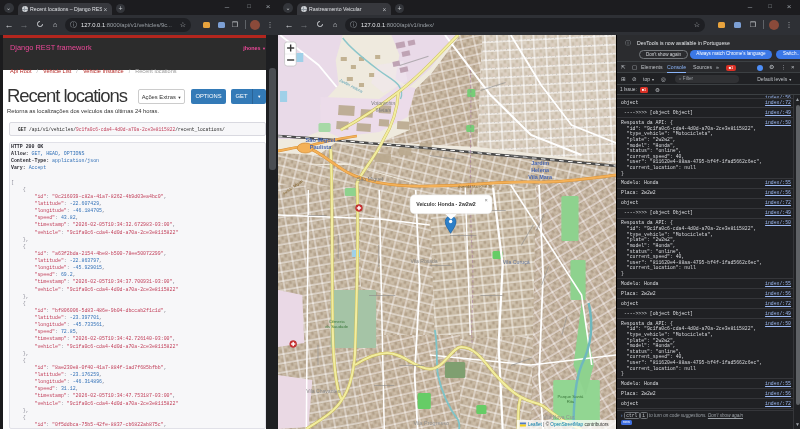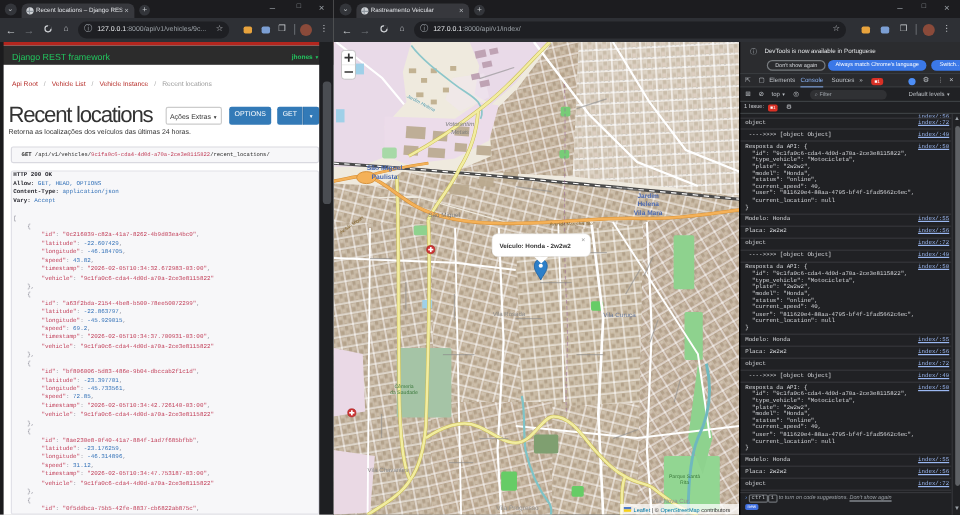--- a/index.html
+++ b/index.html
@@ -15,21 +15,21 @@
 .circbtn { position:absolute; border-radius:50%; background:#33353a; color:#c6c9cd; text-align:center; }
 .navicon { position:absolute; top:3px; color:#cfd2d6; font-size:9px; line-height:14px; width:14px; text-align:center; }
 .pill { position:absolute; top:2.5px; height:14px; background:#1e1f23; border-radius:7px; color:#9aa0a6; font-size:5.8px; line-height:14px; }
 .winctl { position:absolute; top:0; height:13px; color:#9aa0a6; font-size:8px; line-height:13px; text-align:center; width:18px; }
 .extsq { position:absolute; top:6.5px; width:7px; height:6.5px; border-radius:1.5px; }
 .reload { position:absolute; top:6px; width:5.5px; height:5.5px; border:1.1px solid #cfd2d6; border-radius:50%; }
 .reload:after { content:""; position:absolute; right:-1.5px; top:-1.5px; width:3px; height:3px; background:#2e3035; }
 
 #drf { position:absolute; top:35px; left:0; width:278px; height:394px; background:#ffffff; }
 #redline { position:absolute; top:0; left:0; right:0; height:3px; background:#b3261e; }
-#drfnav { position:absolute; top:3px; left:0; right:0; height:16px; background:#2c2c2c; color:#22c55e; }
+#drfnav { position:absolute; top:3px; left:0; right:0; height:32px; background:#2c2c2c; color:#ec4899; }
 #crumbs { position:absolute; top:33px; left:10px; font-size:5.6px; color:#9b9b9b; }
 #crumbs a { color:#b52b27; text-decoration:none; }
 #crumbs .sl { margin:0 5px; color:#aaa; }
 h1 { position:absolute; top:50px; left:7px; font-size:18.5px; font-weight:500; color:#333; letter-spacing:-1.05px; }
 .btn { position:absolute; top:54px; height:15px; font-size:5.8px; text-align:center; border-radius:2px; color:#fff; line-height:15px; }
 .btn.white { background:#fff; border:0.5px solid #ccc; color:#333; }
 .btn.blue { background:#337ab7; }
 #desc { position:absolute; top:73px; left:7px; font-size:5.8px; color:#333; }
 #getbar { position:absolute; top:86.5px; left:9px; width:257px; height:14.5px; background:#f7f7f9; border:0.5px solid #d9d9e0; border-radius:2px; font-family:"Liberation Mono",monospace; font-size:4.6px; line-height:14px; color:#2b2b2b; padding-left:8px; white-space:nowrap; overflow:hidden; }
 #respwrap { position:absolute; top:106.5px; left:9px; width:257px; height:287.5px; background:#f7f7f9; border:0.5px solid #e1e1e8; border-radius:2px; overflow:hidden; }

